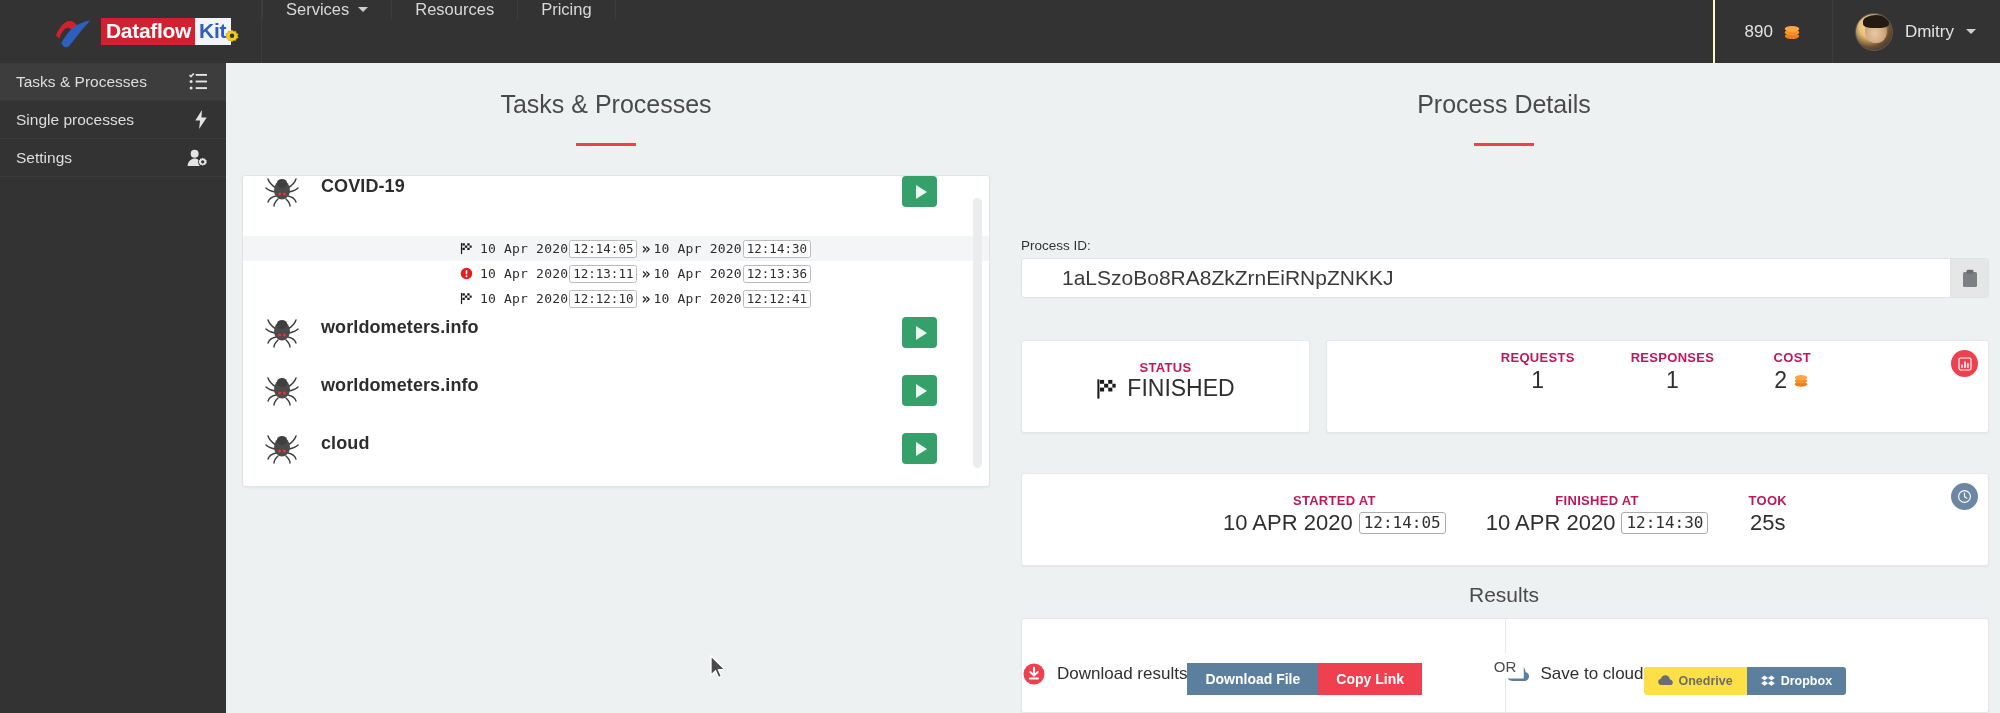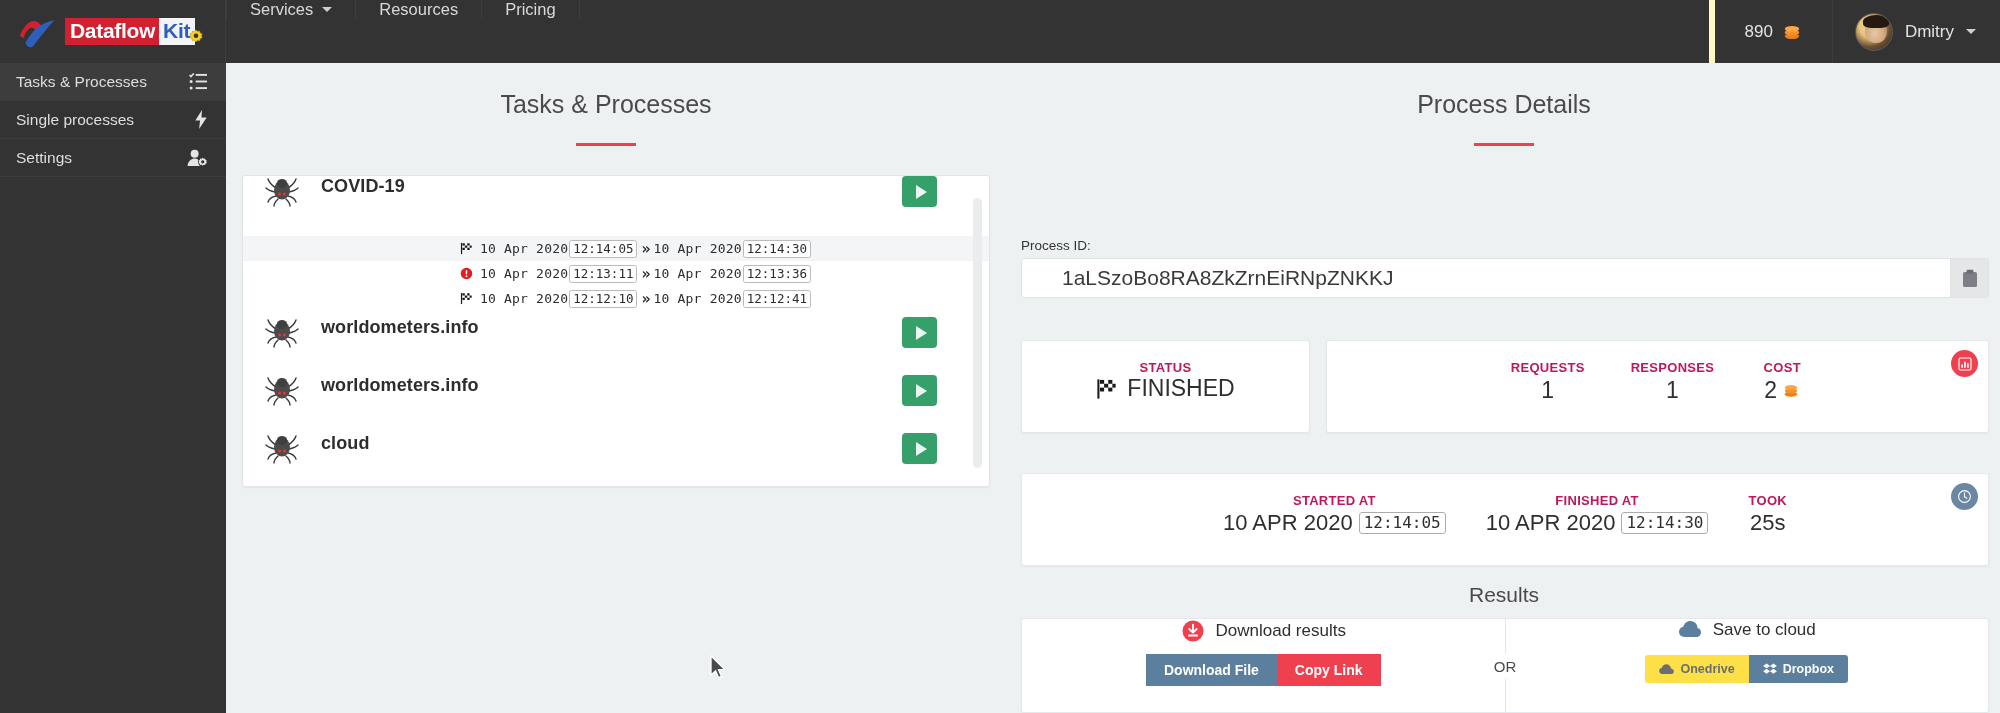--- a/index.html
+++ b/index.html
@@ -12,21 +12,21 @@
   }
   .app { position: relative; width: 2000px; height: 713px; }
 
   
   .topbar {
     position: absolute; top: 0; left: 0; width: 2000px; height: 63px;
     background: #333333; display: flex; align-items: stretch;
   }
   .brand {
     width: 226px; min-width: 226px; display: flex; align-items: center;
-    padding-left: 18px; gap: 7px; border-right: 1px solid #3d3d3d;
+    padding-left: 18px; gap: 7px; border-right: 1px solid #3d3d3d; margin-left: 36px;
   }
   .brand-mark { width: 40px; height: 34px; flex: none; }
   .brand-word { display: flex; align-items: center; position: relative; }
   .brand-data {
     background: #d32030; color: #ffffff; font-size: 21px; font-weight: bold;
     padding: 1px 4px 2px 5px; letter-spacing: -0.3px;
   }
   .brand-kit {
     background: #f2f4f7; color: #2f5fbd; font-size: 21px; font-weight: bold;
     padding: 1px 5px 2px 4px; letter-spacing: -0.3px;
@@ -40,21 +40,21 @@
     border-right: 1px solid #3d3d3d;
   }
   .nav-item:first-child { border-left: 1px solid #3d3d3d; }
   .caret { width: 0; height: 0; border-left: 5px solid transparent;
            border-right: 5px solid transparent; border-top: 5px solid #cfcfcf; }
 
   .topbar-right { margin-left: auto; display: flex; align-items: stretch; }
   .credits {
     display: flex; align-items: center; gap: 9px; padding: 16px 30px;
     color: #e2e2e2; font-size: 17px;
-    border-left: 6px solid #fef9c3; border-right: 1px solid #3d3d3d;
+    border-left: 2px solid #fef9c3; border-right: 1px solid #3d3d3d;
     cursor: pointer;
   }
   .user {
     display: flex; align-items: center; gap: 12px; padding: 0 24px 0 22px;
     color: #e2e2e2; font-size: 17px; cursor: pointer;
   }
   .avatar {
     width: 38px; height: 38px; border-radius: 50%; overflow: hidden;
     background: radial-gradient(circle at 38% 36%, #f3d9a0 0%, #e9c27b 32%, #6b4f33 62%, #2b2118 100%);
     position: relative; flex: none; border: 1px solid #5a5a5a;
@@ -171,21 +171,21 @@
 
   .stat-label {
     color: #be185d; font-size: 13px; font-weight: bold; letter-spacing: 0.3px;
     text-align: center; text-transform: uppercase;
   }
   .stat-value { font-size: 23px; color: #2f2f2f; text-align: center; margin-top: 2px; }
 
   .status-inner { display: flex; flex-direction: column; align-items: center; padding-top: 19px; }
   .status-value { display: flex; align-items: center; gap: 9px; font-size: 23px; color: #2f2f2f; }
 
-  .stats-inner { display: flex; justify-content: center; gap: 0; padding-top: 19px; }
+  .stats-inner { display: flex; justify-content: center; gap: 10px; padding-top: 9px; }
   .stats-col { padding: 0 23px; min-width: 90px; }
   .cost-val { display: flex; align-items: center; justify-content: center; gap: 5px; }
 
   .times-inner { display: flex; justify-content: center; padding-top: 19px; }
   .times-col { padding: 0 20px; }
   .times-val {
     font-size: 22px; color: #2f2f2f; display: flex; align-items: center;
     gap: 6px; justify-content: center; margin-top: 2px; white-space: nowrap;
   }
   .time-chip-lg {
@@ -202,21 +202,21 @@
   .badge-blue { background: #6b87a3; }
 
   .results-title {
     position: absolute; left: 0; top: 520px; width: 992px;
     text-align: center; font-size: 21px; color: #4a4a4a;
   }
   .card-results {
     left: 13px; top: 555px; width: 968px; height: 95px;
     display: flex; align-items: stretch;
   }
-  .res-half { flex: 1; display: flex; flex-direction: column; align-items: center; padding-top: 0; }
+  .res-half { flex: 1; display: flex; align-items: center; padding-top: 16px; }
   .res-divider { width: 1px; background: #e5e8ea; margin: 0; position: relative; }
   .res-or {
     position: absolute; left: 50%; top: 50%; transform: translate(-50%, -50%);
     background: #ffffff; color: #4b4b4b; font-size: 15px; padding: 4px 7px;
   }
   .res-head { display: flex; align-items: center; gap: 11px; font-size: 17px; color: #2f2f2f; }
   .btn-group { display: flex; margin-top: 11px; }
   .btn {
     font-size: 14px; color: #ffffff; padding: 8px 18px; cursor: pointer;
     font-weight: bold; border: none;

